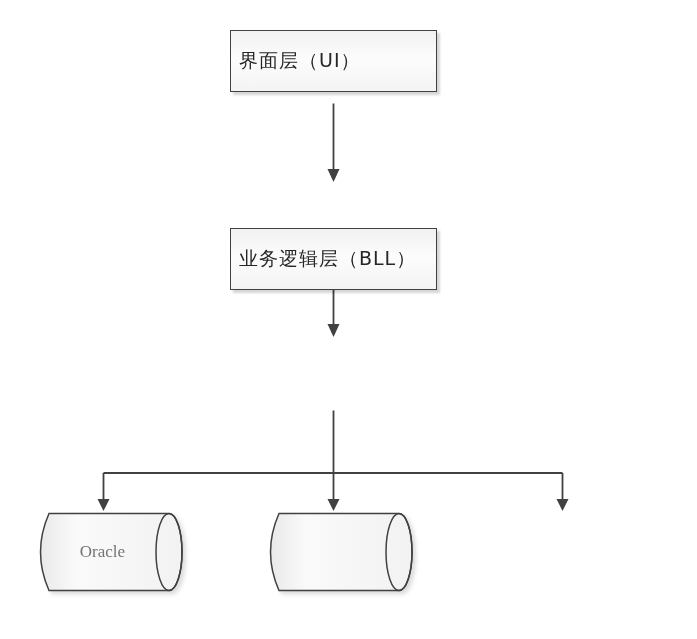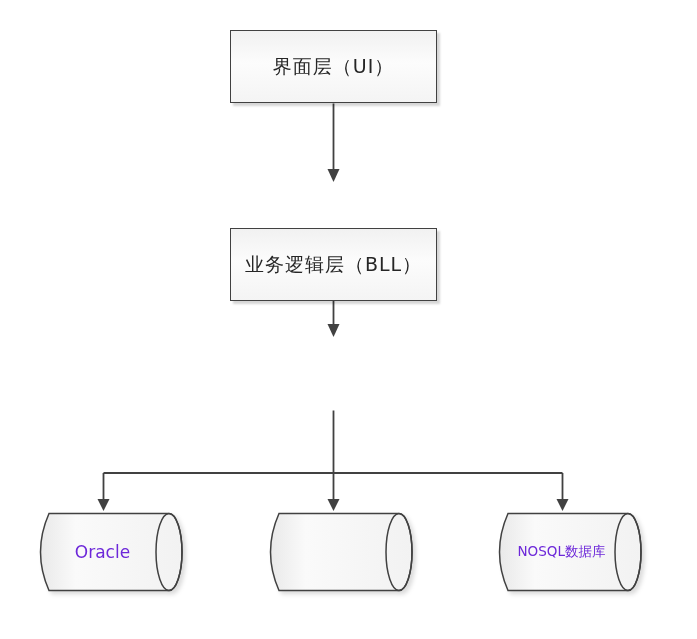--- a/index.html
+++ b/index.html
@@ -2,39 +2,39 @@
 <html><head>
 <meta charset="utf-8">
 <style>
   html,body { margin:0; padding:0; background:#ffffff; }
   .canvas {
     position:relative; width:697px; height:639px; background:#ffffff;
     font-family:"DejaVu Sans","Liberation Sans",sans-serif; overflow:hidden;
   }
   .connector-layer { position:absolute; left:0; top:0; width:697px; height:639px; }
   .node-box {
-    position:absolute; left:230px; width:207px; height:73px; box-sizing:border-box;
+    position:absolute; left:230px; width:207px; height:62px; box-sizing:border-box;
     border:1.5px solid #414141;
     background:linear-gradient(180deg,#f1f1f1 0%,#fcfcfc 45%,#f4f4f4 100%);
     box-shadow:3px 3px 2px rgba(0,0,0,0.16);
-    display:flex; align-items:center; justify-content:center;
+    display:flex; align-items:center; justify-content:flex-start;padding-left:8px;
   }
   .node-box .label {
     font-size:19px; color:#262626; letter-spacing:1px; white-space:nowrap;
   }
   .box-ui  { top:30px;  }
   .box-bll { top:182px;margin-top:46px; }
   .box-dal { top:337px; }
   .cylinder { position:absolute; top:512px; width:146px; height:80px; }
   .cylinder svg { position:absolute; left:0; top:0; overflow:visible;
     filter:drop-shadow(3px 3px 2px rgba(0,0,0,0.14)); }
   .cyl-label {
     position:absolute; left:0; top:0; width:131px; height:80px;
     display:flex; align-items:center; justify-content:center;
-    color:#6d28d9; white-space:nowrap;
+    color:#737373; white-space:nowrap;font-family:Liberation Serif, serif;
   }
   .cyl-oracle { left:37px;  }
   .cyl-sql    { left:267px; }
   .cyl-nosql  { left:496px; }
   .cyl-oracle .cyl-label, .cyl-sql .cyl-label { font-size:17px; }
   .cyl-nosql .cyl-label { font-size:13.5px; }
 </style>
 </head>
 <body>
 
@@ -79,21 +79,14 @@
     <div class="cyl-label">Oracle</div>
   </div>
 
   <div class="cylinder cyl-sql">
     <svg width="146" height="80" viewBox="0 0 146 80">
       <path d="M12 1.5 L132 1.5 A13 38.5 0 0 1 132 78.5 L12 78.5 Q-5 40 12 1.5 Z" fill="url(#cylGrad)" stroke="#414141" stroke-width="1.5"></path>
       <ellipse cx="132" cy="40" rx="13" ry="38.5" fill="none" stroke="#414141" stroke-width="1.5"></ellipse>
     </svg>
   </div>
 
-  <div class="cylinder cyl-nosql">
-    <svg width="146" height="80" viewBox="0 0 146 80">
-      <path d="M12 1.5 L132 1.5 A13 38.5 0 0 1 132 78.5 L12 78.5 Q-5 40 12 1.5 Z" fill="url(#cylGrad)" stroke="#414141" stroke-width="1.5"></path>
-      <ellipse cx="132" cy="40" rx="13" ry="38.5" fill="none" stroke="#414141" stroke-width="1.5"></ellipse>
-    </svg>
-    <div class="cyl-label">NOSQL数据库</div>
-  </div>
 
 </div>
 
 </body></html>

